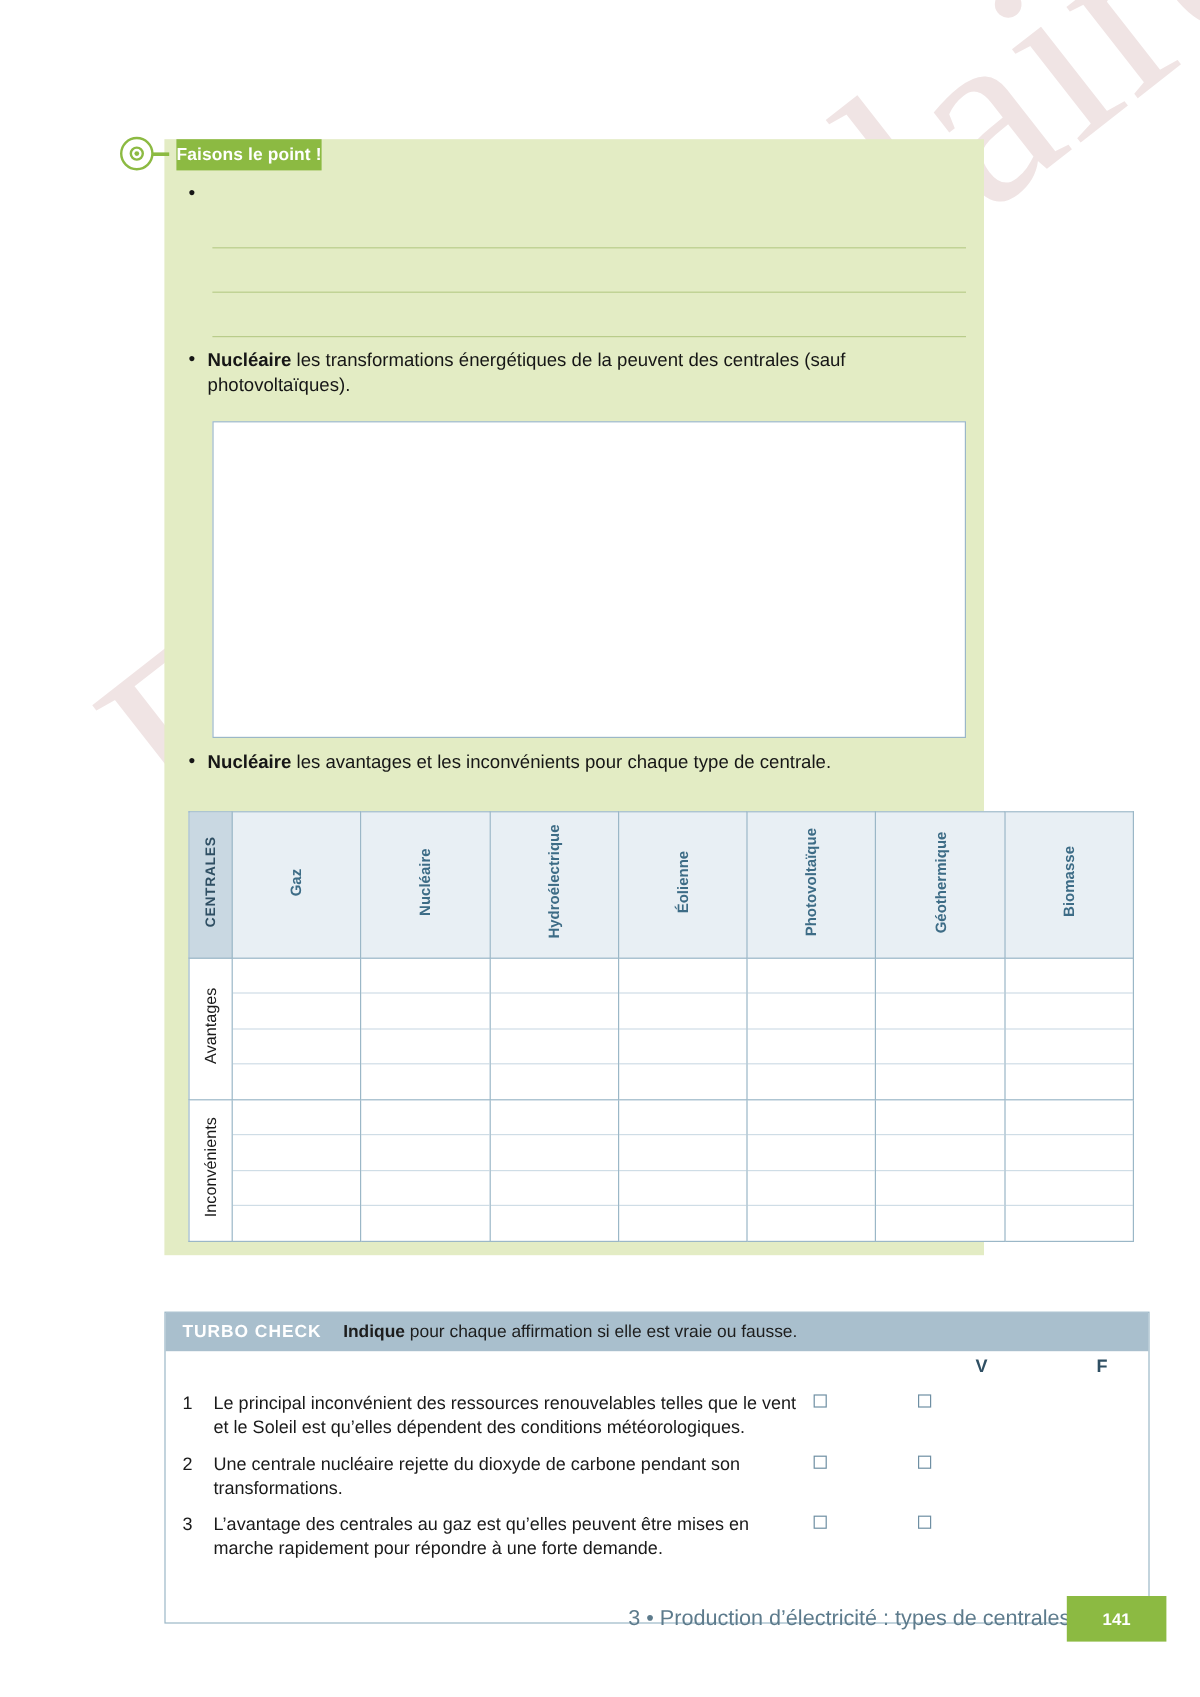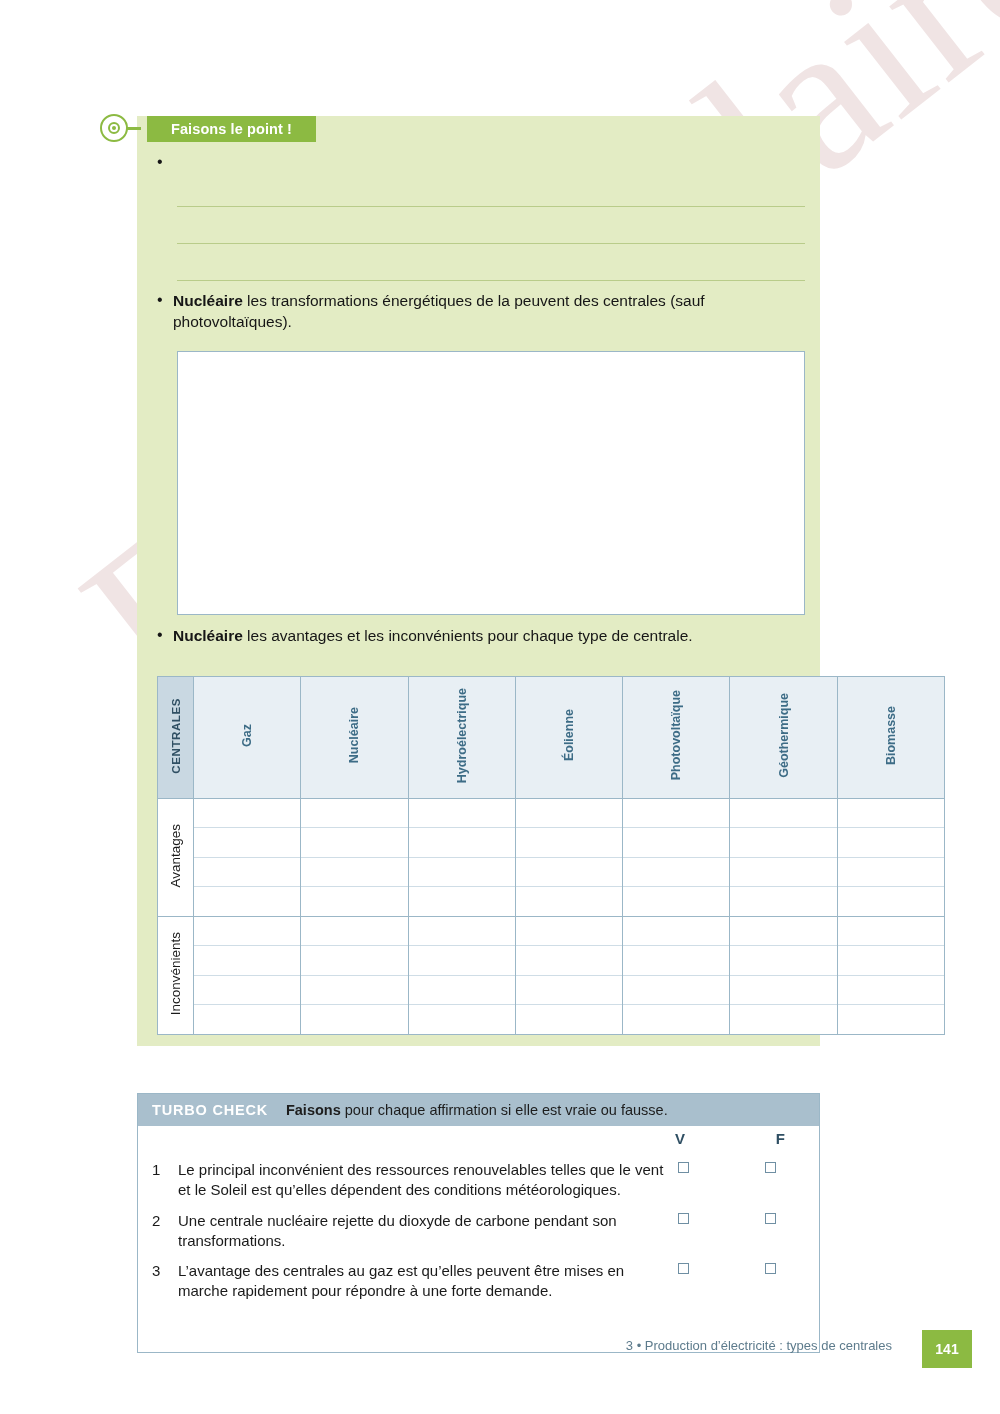--- a/index.html
+++ b/index.html
@@ -59,21 +59,21 @@
 
   .section-header {
     position: absolute;
     left: 147px;
     top: 116px;
     height: 26px;
     background: #8cba42;
     color: #ffffff;
     font-size: 14.5px;
     font-weight: bold;
-    padding: 0 24px;
+    padding: 0 0;
     display: flex;
     align-items: center;
     letter-spacing: .1px;
   }
   .header-icon {
     position: absolute;
     left: 100px;
     top: 114px;
     width: 30px;
     height: 30px;
@@ -222,21 +222,21 @@
     border-bottom: 1px solid #cfdde6;
     box-sizing: border-box;
   }
   .cell-lines .subline:last-child { border-bottom: none; }
 
   
   .turbo {
     position: absolute;
     left: 137px;
     top: 1093px;
-    width: 683px;
+    width: 821px;
     background: #ffffff;
     border: 1px solid #9bb7c7;
     box-sizing: border-box;
   }
   .turbo-head {
     background: #a9bfcd;
     height: 32px;
     display: flex;
     align-items: center;
     padding-left: 14px;
@@ -301,28 +301,28 @@
     border: 1px solid #6f8fa3;
     box-sizing: border-box;
     background: #ffffff;
   }
 
   
   .footer-text {
     position: absolute;
     right: 108px;
     top: 1338px;
-    font-size: 13px;
+    font-size: 18px;
     color: #5d7b8c;
   }
   .page-num {
     position: absolute;
     right: 28px;
     top: 1330px;
-    width: 50px;
+    width: 83px;
     height: 38px;
     background: #8cba42;
     color: #ffffff;
     font-size: 14px;
     font-weight: bold;
     display: flex;
     align-items: center;
     justify-content: center;
   }
 </style>
@@ -501,21 +501,21 @@
               <div class="subline"></div>
             </div>
       </td>
     </tr>
   </tbody>
     </table>
 
   <div class="turbo">
     <div class="turbo-head">
       <span class="tlabel">TURBO CHECK</span>
-      <span class="tinstr"><b>Faisons</b><span> pour chaque affirmation si elle est vraie ou fausse.</span></span>
+      <span class="tinstr"><b>Indique</b><span> pour chaque affirmation si elle est vraie ou fausse.</span></span>
     </div>
     <div class="turbo-body">
       <div class="vf-head">
         <span>V</span>
         <span>F</span>
       </div>
 
       <div class="q-row" style="margin-top:28px">
         <span class="q-num">1</span>
         <span class="q-text">Le principal inconvénient des ressources renouvelables telles que le vent et le Soleil est qu’elles dépendent des conditions météorologiques.</span>

